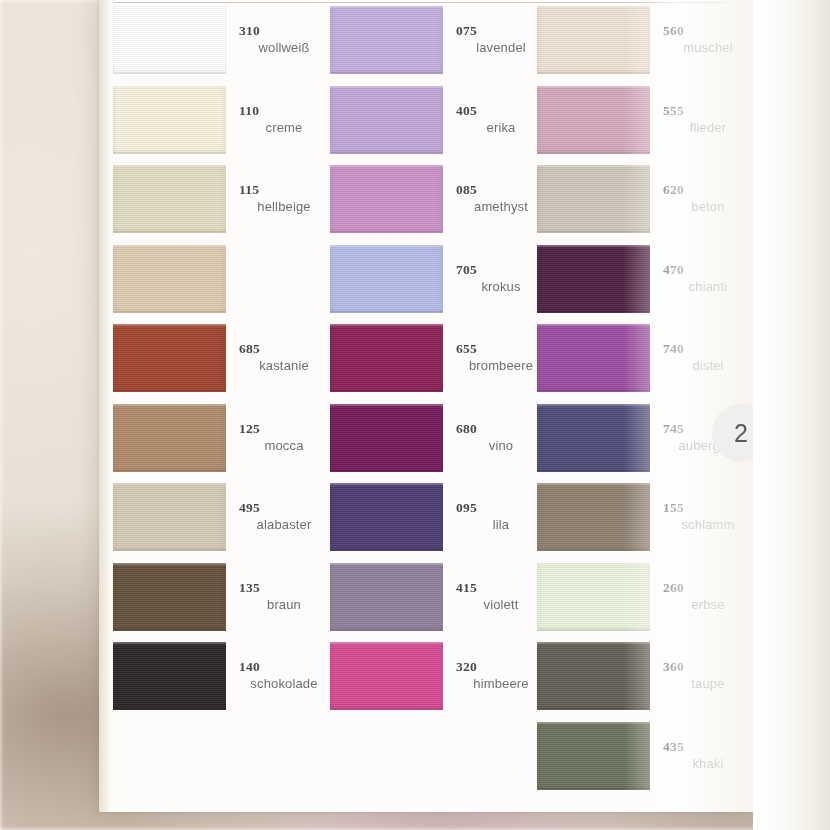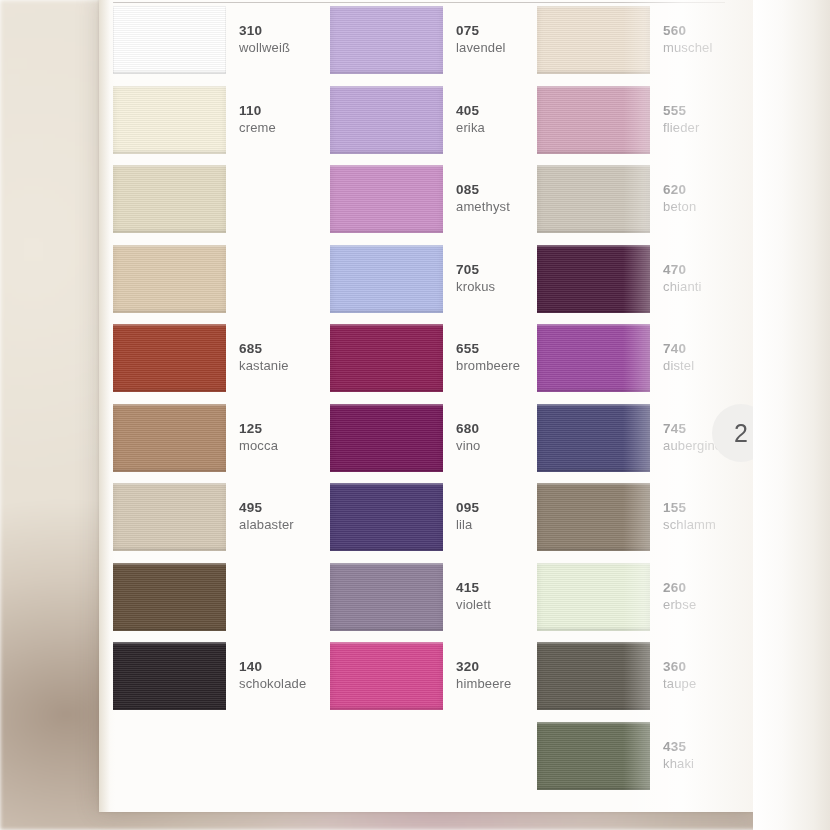--- a/index.html
+++ b/index.html
@@ -125,27 +125,29 @@
     left: 126px;
     top: 18px;
     width: 90px;
   }
   .code {
     font-size: 13.5px;
     font-weight: bold;
     color: #4a4a4c;
     letter-spacing: .3px;
     line-height: 17px;
+    font-family: Liberation Serif, serif;
   }
   .cname {
     font-size: 13px;
     font-weight: normal;
     color: #6f6f71;
     letter-spacing: .15px;
     line-height: 17px;
+    text-align: center;
   }
 
   
   #page-badge {
     position: absolute;
     left: 712px;
     top: 404px;
     width: 58px;
     height: 58px;
     border-radius: 50%;
@@ -188,20 +190,24 @@
       </div>
       <div class="swatch-row">
         <div class="swatch" style="background-color: rgb(246, 241, 221);"></div>
         <div class="labels">
           <div class="code">110</div>
           <div class="cname">creme</div>
         </div>
       </div>
       <div class="swatch-row">
         <div class="swatch" style="background-color: rgb(227, 219, 195);"></div>
+        <div class="labels">
+          <div class="code">115</div>
+          <div class="cname">hellbeige</div>
+        </div>
       </div>
       <div class="swatch-row">
         <div class="swatch" style="background-color: rgb(221, 203, 176);"></div>
       </div>
       <div class="swatch-row">
         <div class="swatch" style="background-color: rgb(161, 67, 47);"></div>
         <div class="labels">
           <div class="code">685</div>
           <div class="cname">kastanie</div>
         </div>
@@ -215,20 +221,24 @@
       </div>
       <div class="swatch-row">
         <div class="swatch" style="background-color: rgb(213, 201, 182);"></div>
         <div class="labels">
           <div class="code">495</div>
           <div class="cname">alabaster</div>
         </div>
       </div>
       <div class="swatch-row">
         <div class="swatch" style="background-color: rgb(100, 80, 60);"></div>
+        <div class="labels">
+          <div class="code">135</div>
+          <div class="cname">braun</div>
+        </div>
       </div>
       <div class="swatch-row">
         <div class="swatch" style="background-color: rgb(43, 36, 41);"></div>
         <div class="labels">
           <div class="code">140</div>
           <div class="cname">schokolade</div>
         </div>
       </div>
     </div>
   <div class="column" id="col-1">

